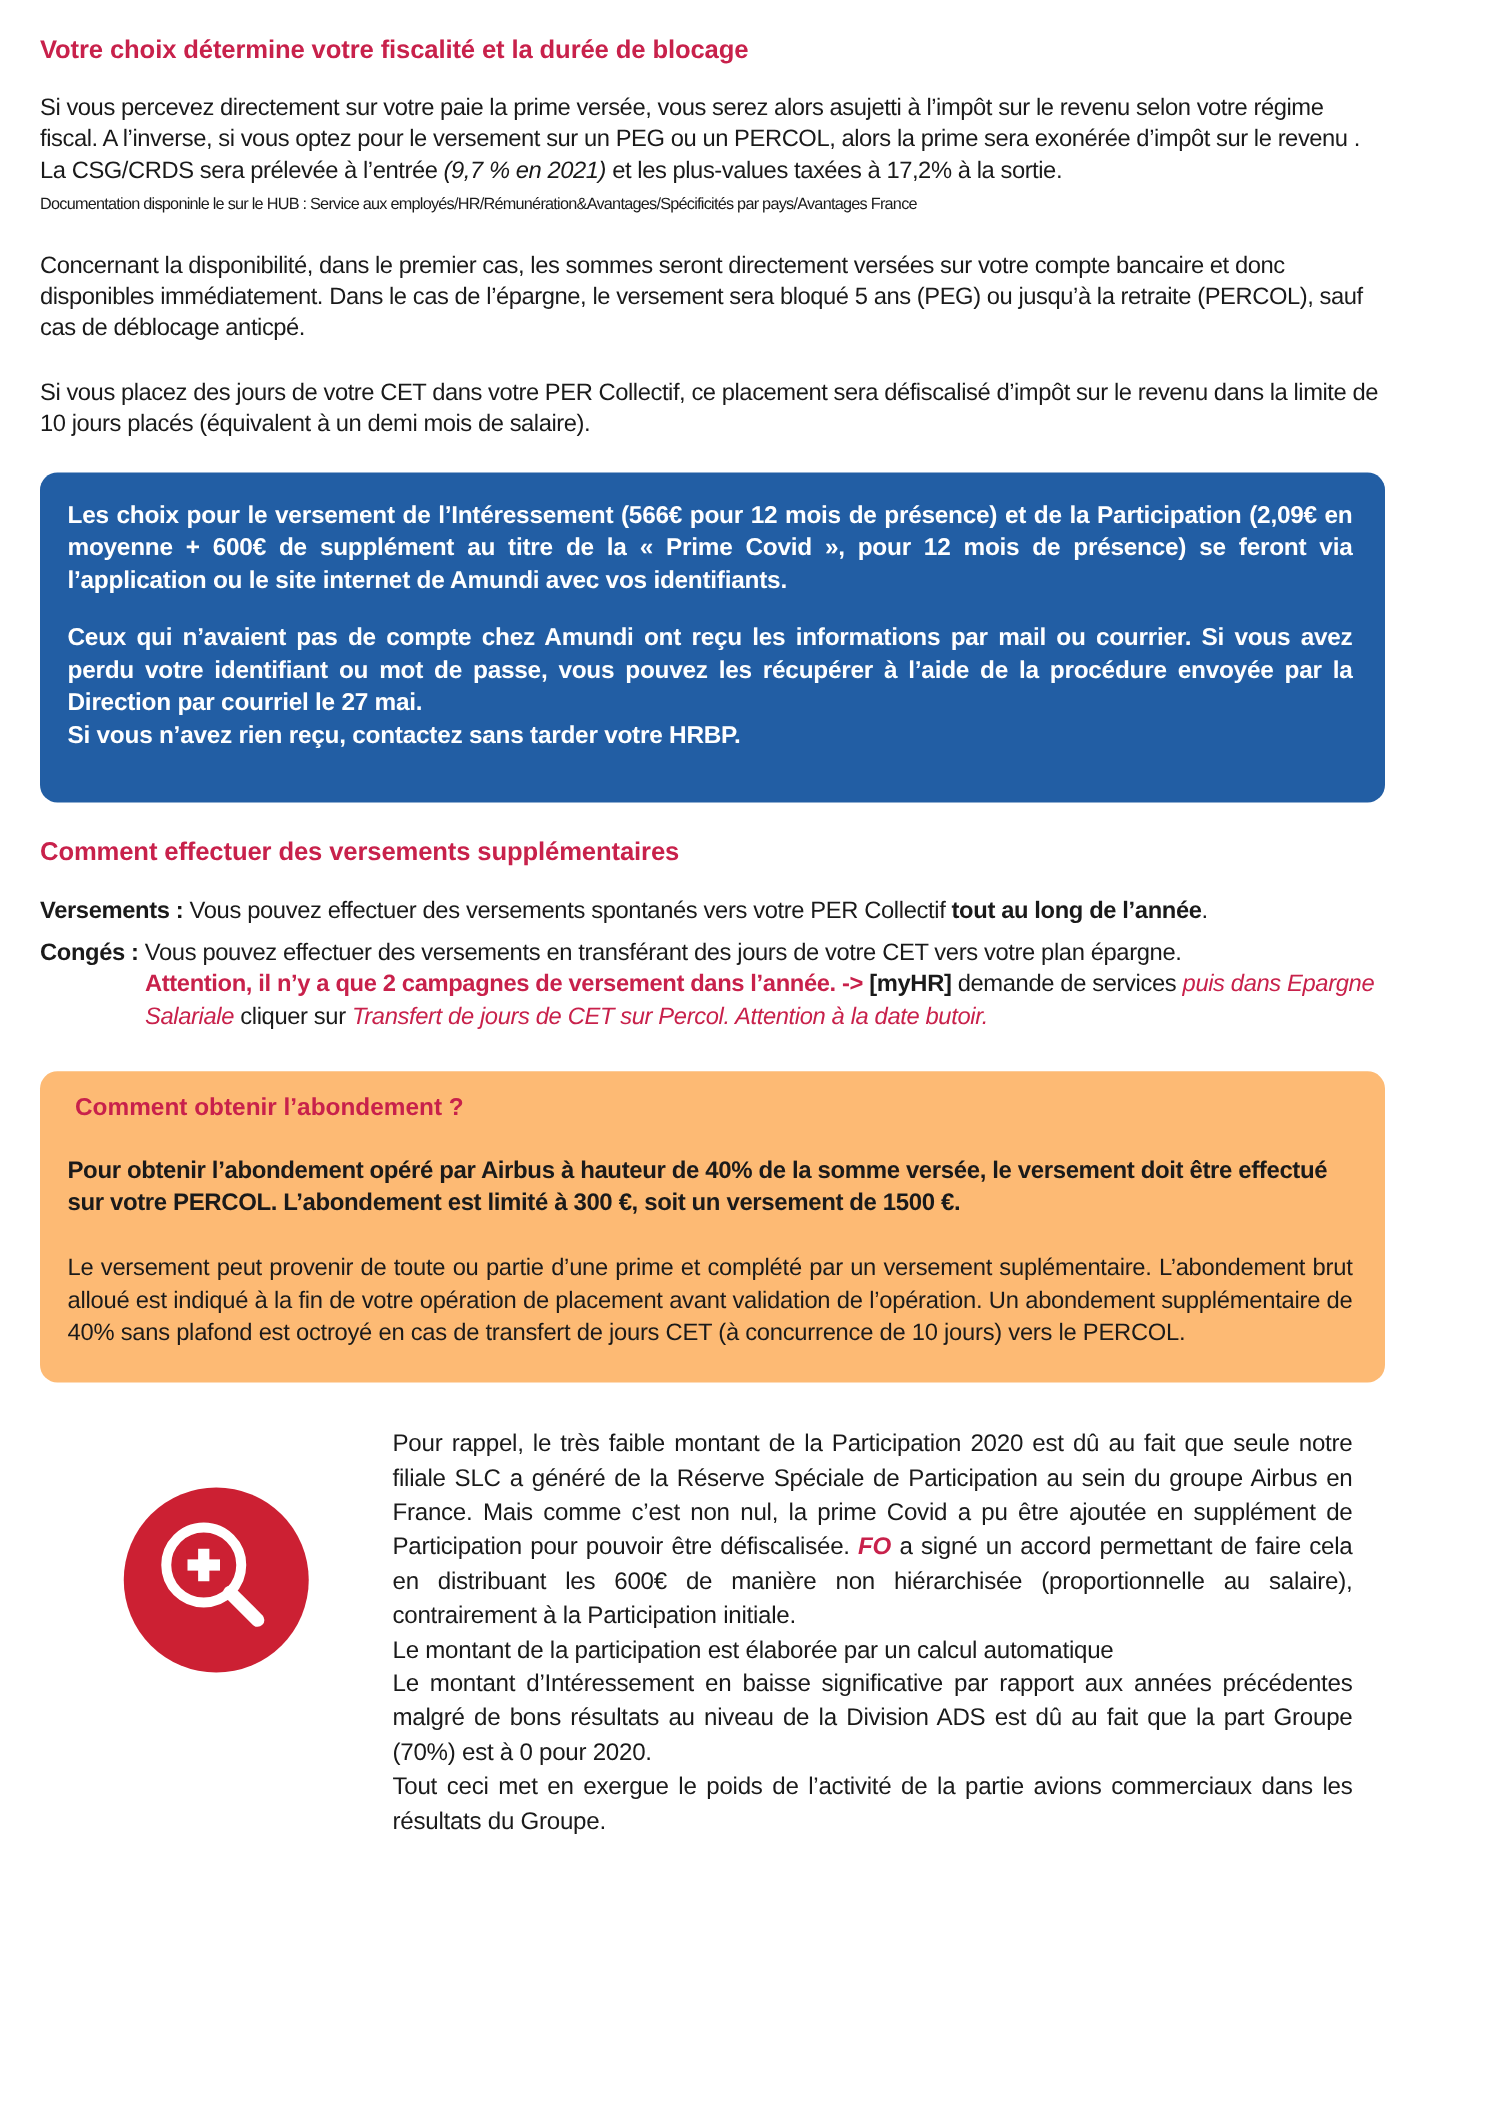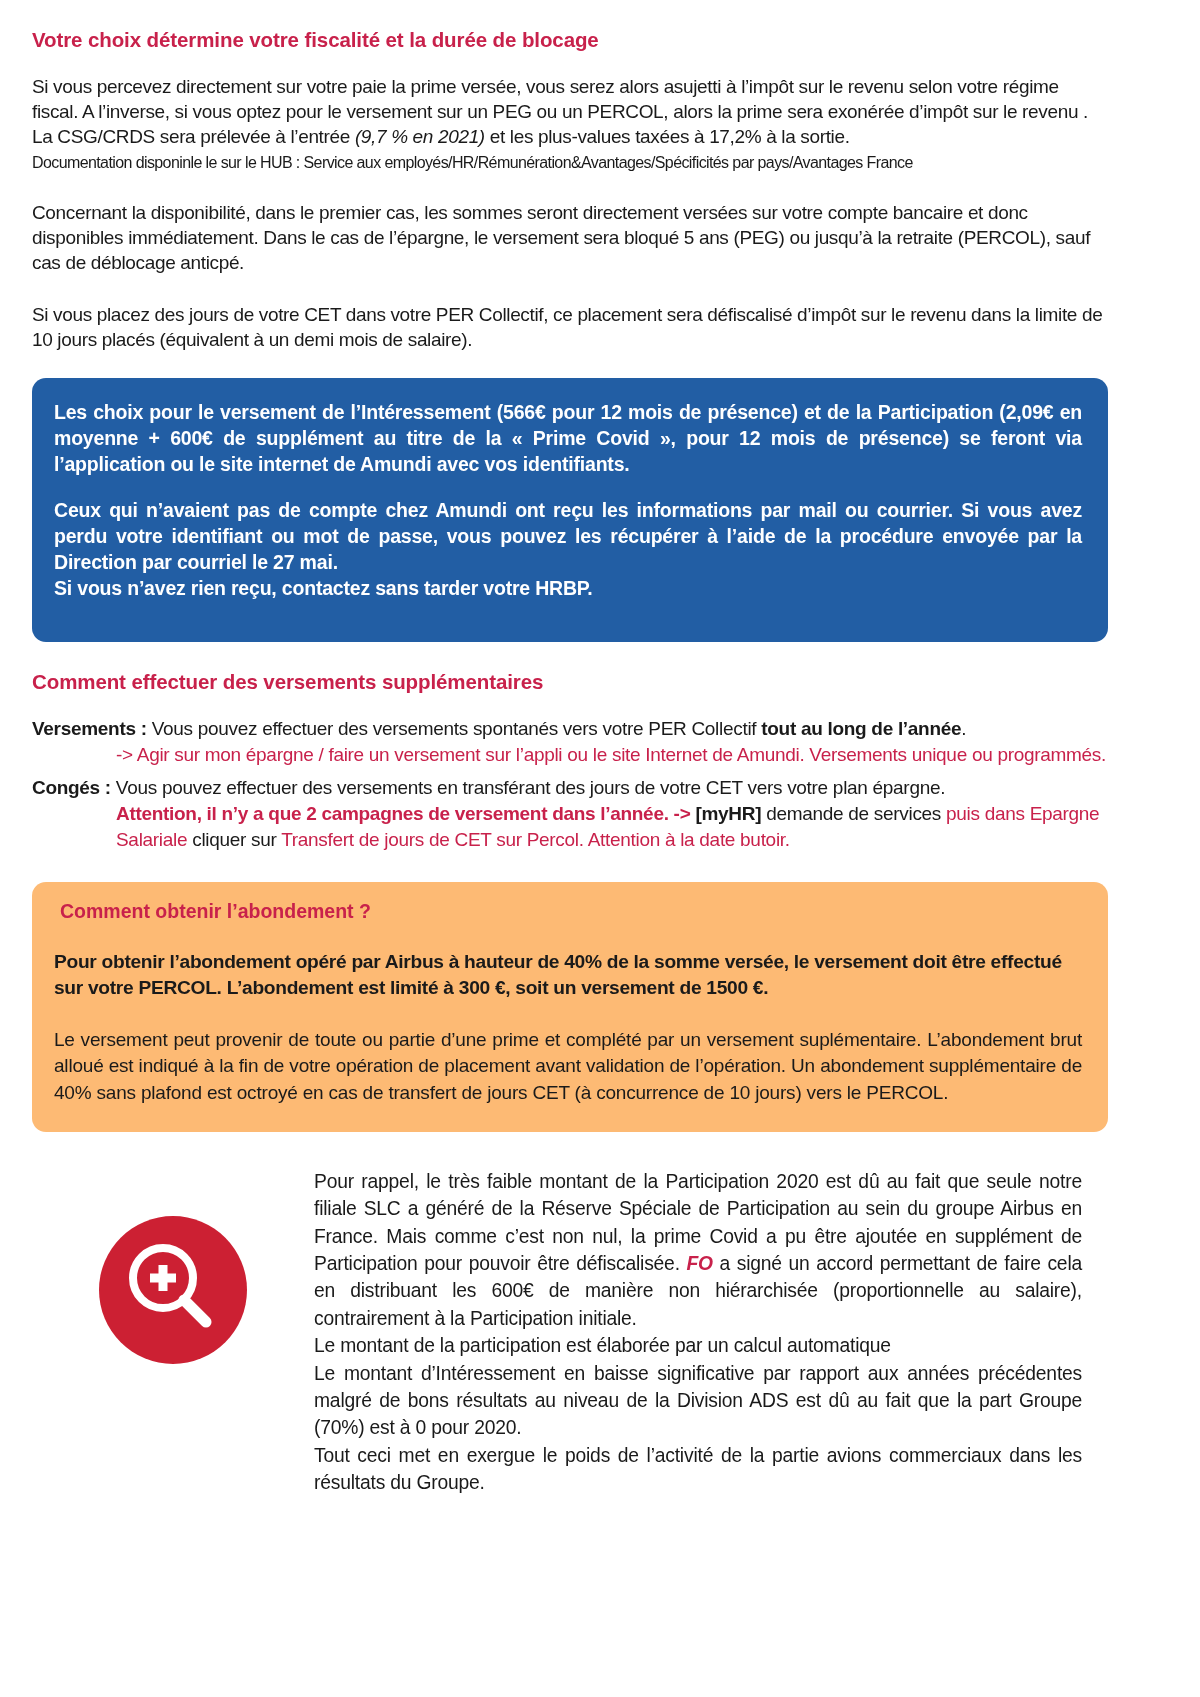--- a/index.html
+++ b/index.html
@@ -33,21 +33,21 @@
 
   p.body-text {
     font-size: 19px;
     line-height: 1.32;
     margin: 0 0 26px 0;
     text-align: left;
     letter-spacing: -0.35px;
     color: #1a1a1a;
   }
   p.body-text .small {
-    font-size: 16px;
+    font-size: 13px;
     letter-spacing: -0.6px;
   }
   .italic { font-style: italic; }
 
   
   .blue-box {
     background: #225EA4;
     color: #ffffff;
     border-radius: 14px;
     padding: 22px 26px 40px 22px;
@@ -69,21 +69,21 @@
     letter-spacing: -0.3px;
   }
   .pay-block .lead { font-weight: bold; }
   .pay-block .strongish { font-weight: bold; }
   .indent {
     padding-left: 84px;
     color: #c8214b;
     line-height: 1.35;
   }
   .dark { color: #1a1a1a; }
-  .red { color: #c8214b; }
+  .red { color: #c8214b; font-style: italic; }
   .red-bold { color: #c8214b; font-weight: bold; }
 
   
   .gray-box {
     background: #fdba74;
     border-radius: 14px;
     padding: 18px 26px 26px 22px;
     margin: 30px 0 0 0;
     color: #1a1a1a;
   }
@@ -161,21 +161,20 @@
     <p class="justify"> Les choix pour le versement de l’Intéressement (566€ pour 12 mois de présence) et de la Participation (2,09€ en moyenne + 600€ de supplément au titre de la « Prime Covid », pour 12 mois de présence) se feront via l’application ou le site internet de Amundi avec vos identifiants.</p>
     <div class="gap"></div>
     <p class="justify">Ceux qui n’avaient pas de compte chez Amundi ont reçu les informations par mail ou courrier. Si vous avez perdu votre identifiant ou mot de passe, vous pouvez les récupérer à l’aide de la procédure envoyée par la Direction par courriel le 27 mai.</p>
     <p>Si vous n’avez rien reçu, contactez sans tarder votre HRBP.</p>
   </div>
 
   <h2 class="section-title">Comment effectuer des versements supplémentaires</h2>
 
   <div class="pay-block">
     <span class="lead">Versements :</span><span> Vous pouvez effectuer des versements spontanés vers votre PER Collectif </span><span class="strongish">tout au long de l’année</span><span>.</span>
-    <div class="indent">-&gt; Agir sur mon épargne / faire un versement sur l’appli ou le site Internet de Amundi. Versements unique ou programmés.</div>
   </div>
 
   <div class="pay-block">
     <span class="lead">Congés :</span><span> Vous pouvez effectuer des versements en transférant des jours de votre CET vers votre plan épargne.</span>
     <div class="indent"><span class="red-bold">Attention, il n’y a que 2 campagnes de versement dans l’année. -&gt; </span><span class="dark" style="font-weight:bold">[myHR]</span><span class="dark"> demande de services</span><span class="red"> puis dans </span><span class="red">Epargne Salariale</span><span class="dark"> cliquer sur </span><span class="red">Transfert de jours de CET sur Percol. Attention à la date butoir.</span></div>
   </div>
 
   <div class="gray-box">
     <div class="gb-title">Comment obtenir l’abondement ?</div>
     <p class="gb-bold">Pour obtenir l’abondement opéré par Airbus à hauteur de 40% de la somme versée, le versement doit être effectué sur votre PERCOL. L’abondement est limité à 300 €, soit un versement de 1500 €.</p>

